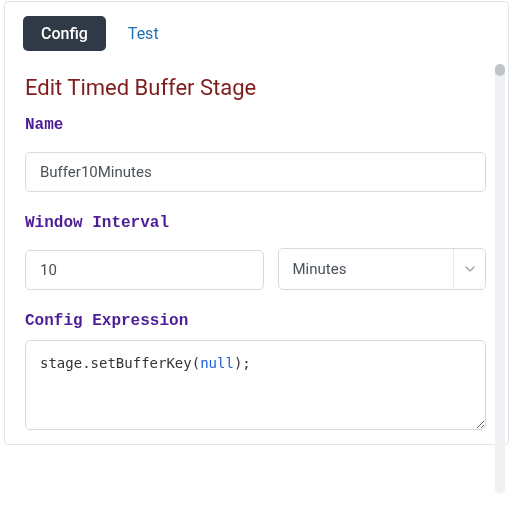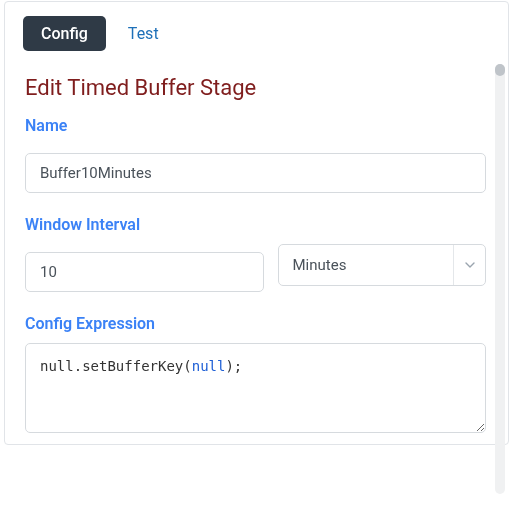--- a/index.html
+++ b/index.html
@@ -55,39 +55,41 @@
   }
   .page-title {
     font-size: 22px;
     font-weight: 400;
     color: #7f1d1d;
     margin: 8px 0 16px 0;
   }
   .field-label {
     font-size: 16px;
     font-weight: 600;
-    color: #3b82f6;
+    color: #4c1d95;
     margin-bottom: 10px;
     display: block;
+    font-family: Liberation Mono, monospace;
   }
   .text-input {
     width: 100%;
     padding: 10px 14px;
     font-size: 15px;
     border: 1px solid #d6dade;
     border-radius: 5px;
     color: #4a525a;
     background: #fff;
     font-family: inherit;
     margin-top: 8px;
   }
   .field-group { margin-bottom: 22px; }
   .interval-row {
     display: flex;
     gap: 14px;
+    align-items: flex-end;
   }
   .interval-num {
     flex: 1;
   }
   .interval-unit {
     flex: 1;
     position: relative;
   }
   .select-box {
     border: 1px solid #d6dade;
@@ -182,21 +184,21 @@
                     <path d="M2 4 L6 8 L10 4" stroke="#9aa4ae" stroke-width="1.4" fill="none" stroke-linecap="round" stroke-linejoin="round"></path>
                   </svg>
               </div>
             </div>
           </div>
         </div>
       </div>
 
       <div class="field-group">
         <label class="field-label">Config Expression</label>
-        <div class="code-area" contenteditable="true" style=""><span>null.setBufferKey(</span><span class="tok-null">null</span><span>);</span></div>
+        <div class="code-area" contenteditable="true" style=""><span>stage.setBufferKey(</span><span class="tok-null">null</span><span>);</span></div>
       </div>
 
     </div>
   </div>
 
   <div class="scrollbar">
     <div class="scroll-thumb"></div>
   </div>
 
 </div>

